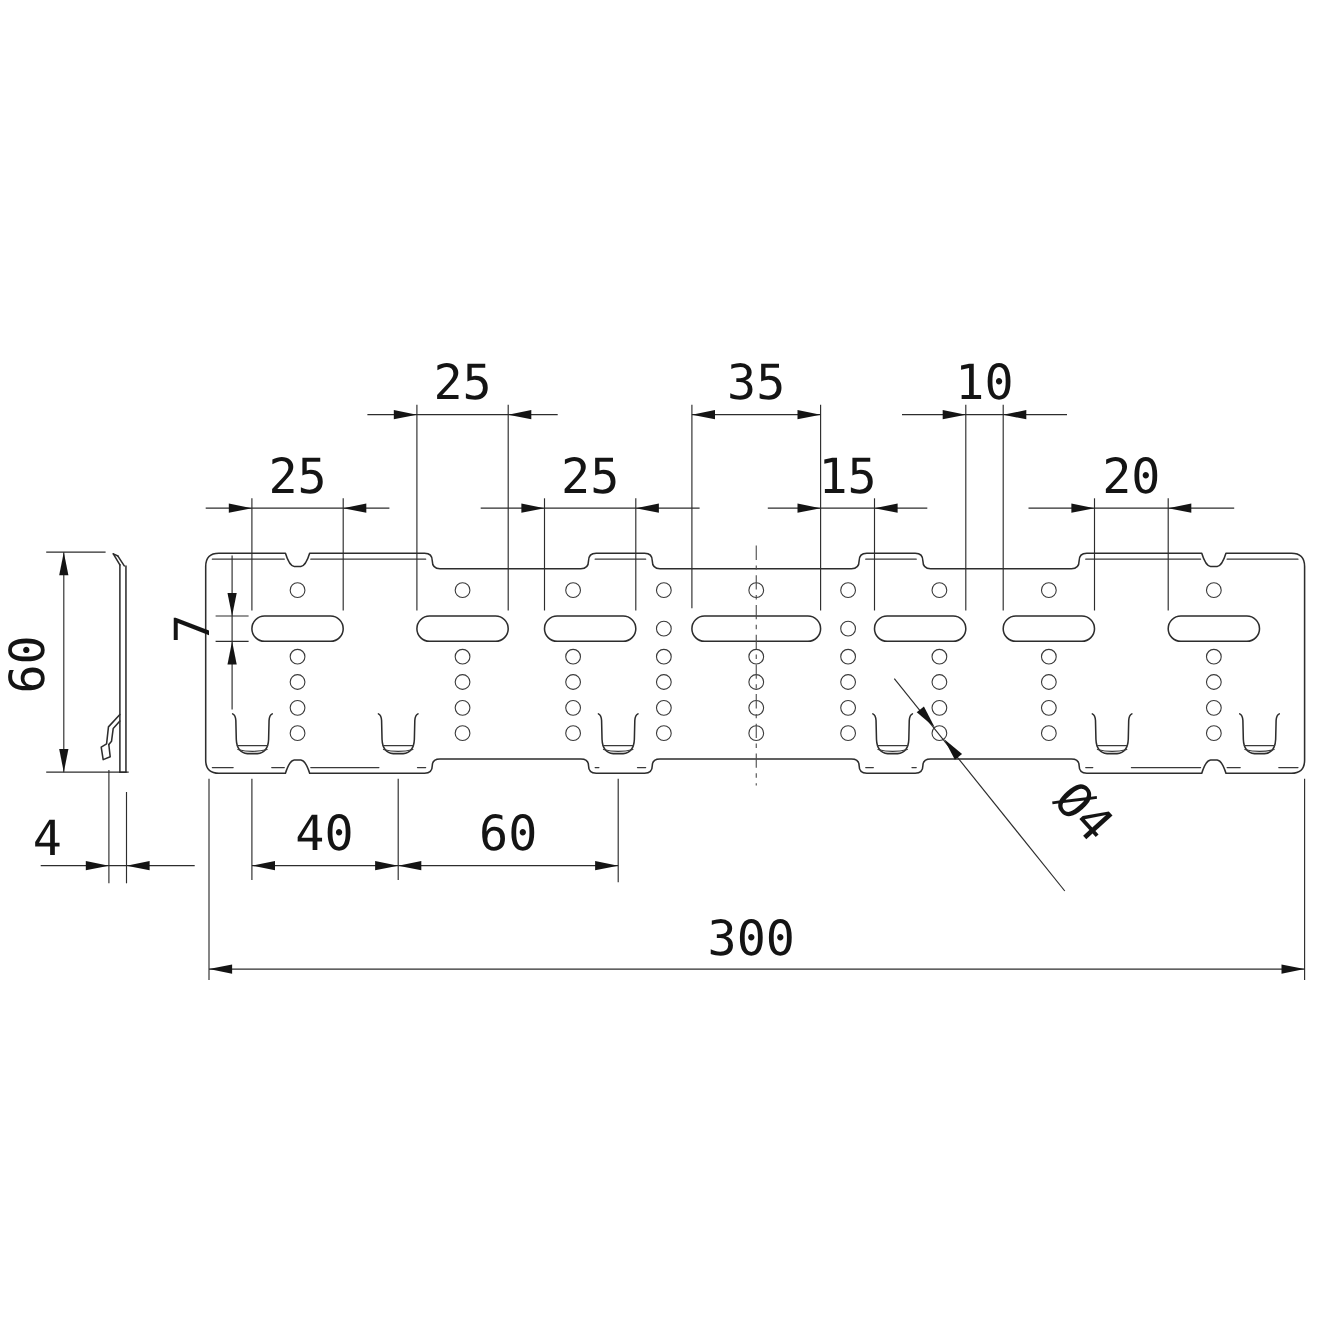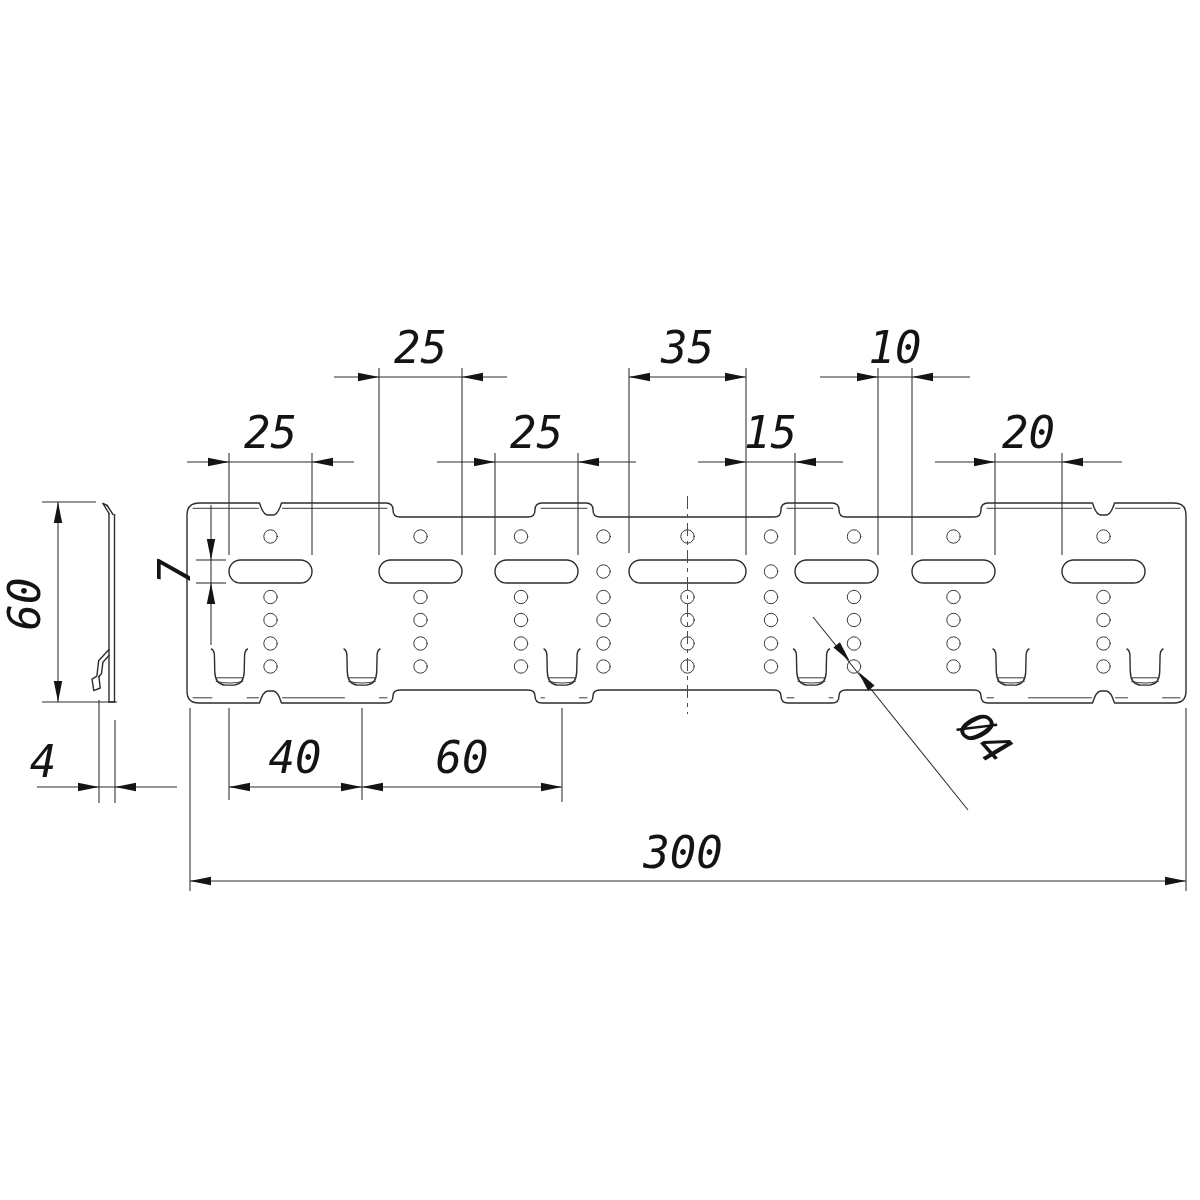--- a/index.html
+++ b/index.html
@@ -9,21 +9,20 @@
     width: 1200px;
     height: 1200px;
     overflow: hidden;
     font-family: "DejaVu Sans Mono", "Liberation Mono", monospace;
   }
   .page {
     width: 1200px;
     height: 1200px;
     background: #ffffff;
     position: relative;
-    font-style: italic;
   }
   svg { display: block; }
   .part  { stroke: #2d2d2d; stroke-width: 1.4; fill: none; stroke-linejoin: round; stroke-linecap: round; }
   .part2 { stroke: #3a3a3a; stroke-width: 1;   fill: none; stroke-linecap: round; }
   .dimln { stroke: #2d2d2d; stroke-width: 1.05; fill: none; stroke-linecap: butt; }
   .arrowhead { fill: #141414; stroke: none; }
   .dimtext {
     font-family: "DejaVu Sans Mono", "Liberation Mono", monospace;
     font-size: 44px;
     fill: #141414;

